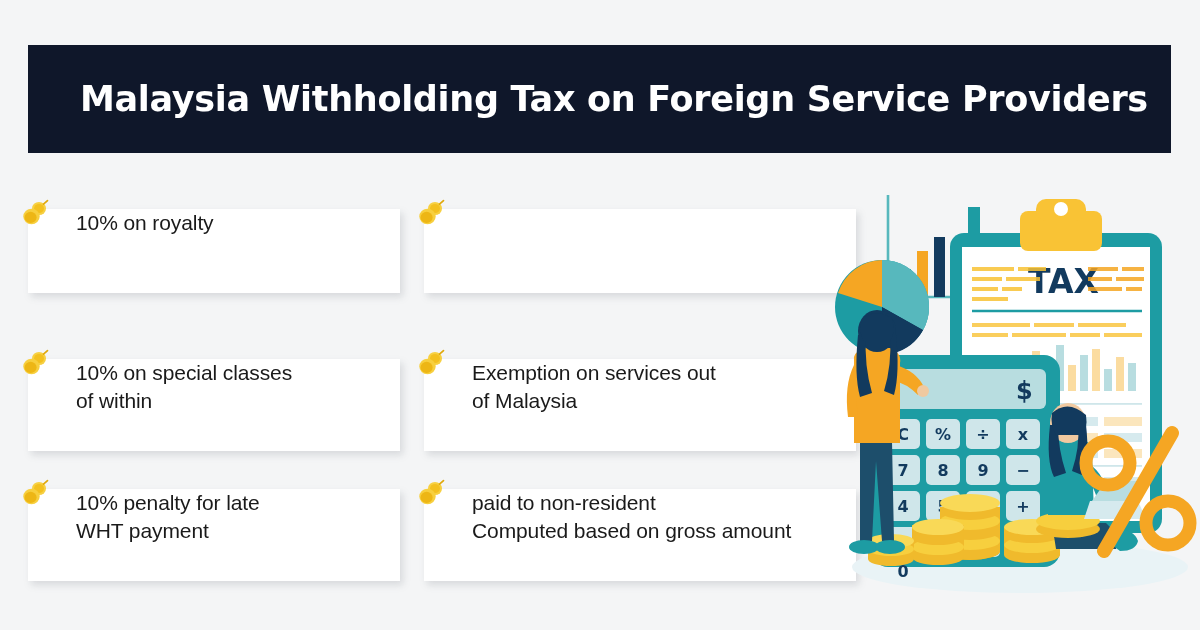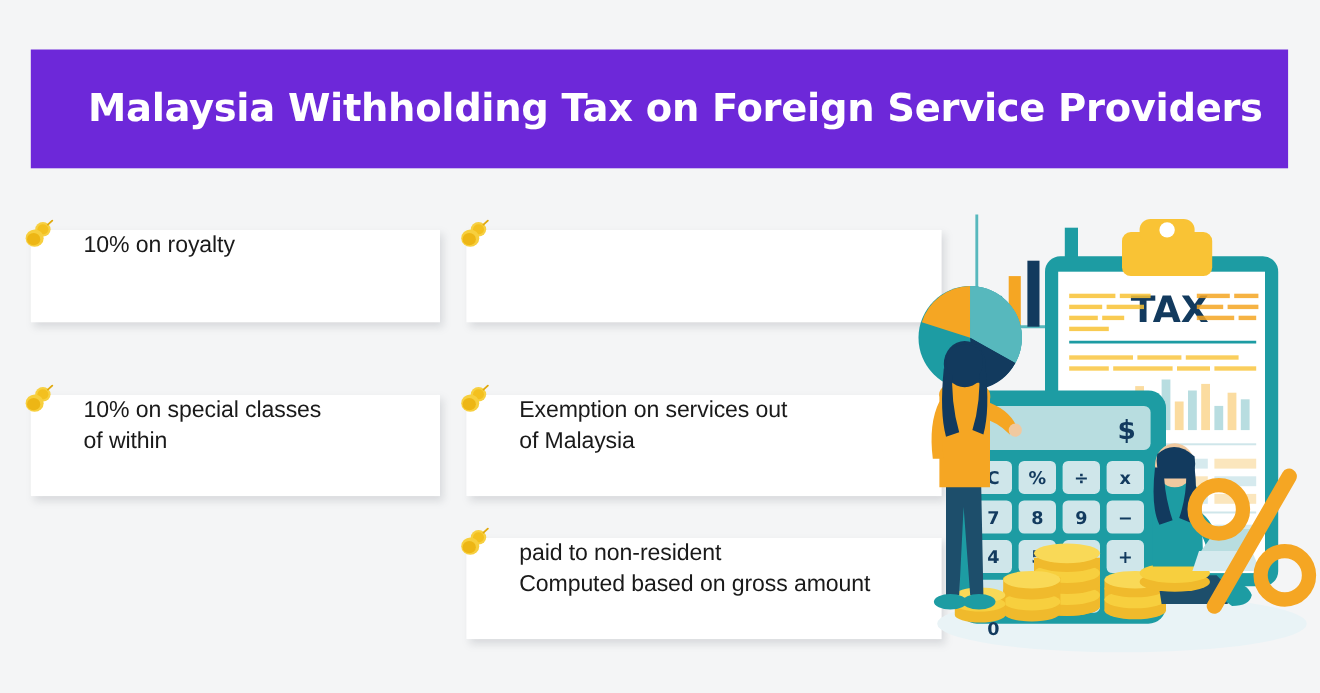--- a/index.html
+++ b/index.html
@@ -25,21 +25,21 @@
     overflow: hidden;
   }
 
   
   .header-bar {
     position: absolute;
     left: 28px;
     top: 45px;
     width: 1143px;
     height: 108px;
-    background: #6d28d9;
+    background: #0f172a;
     display: flex;
     align-items: center;
   }
 
   .header-title {
     color: #ffffff;
     font-family: "DejaVu Sans", sans-serif;
     font-size: 35px;
     font-weight: bold;
     letter-spacing: -0.3px;
@@ -135,20 +135,33 @@
         <ellipse cx="13.5" cy="19.5" rx="8.2" ry="7.8" fill="#f7cf3e"></ellipse>
         <ellipse cx="12.6" cy="20.4" rx="6" ry="5.6" fill="#edb615"></ellipse>
         <path d="M25.5 7.2 L29.5 3.6" stroke="#e0a90d" stroke-width="1.7" stroke-linecap="round" fill="none"></path>
       </svg>
       <div class="card-text">
         <span class="line">10% on special classes</span>
         <span class="line">of within</span>
       </div>
     </div>
 
+    <div class="card col-left row-3">
+      <svg class="pin" viewBox="0 0 34 34">
+        <ellipse cx="21" cy="11.5" rx="7" ry="6.6" fill="#f7d042"></ellipse>
+        <ellipse cx="21" cy="11.5" rx="5" ry="4.6" fill="#f3c01f"></ellipse>
+        <ellipse cx="13.5" cy="19.5" rx="8.2" ry="7.8" fill="#f7cf3e"></ellipse>
+        <ellipse cx="12.6" cy="20.4" rx="6" ry="5.6" fill="#edb615"></ellipse>
+        <path d="M25.5 7.2 L29.5 3.6" stroke="#e0a90d" stroke-width="1.7" stroke-linecap="round" fill="none"></path>
+      </svg>
+      <div class="card-text">
+        <span class="line">10% penalty for late</span>
+        <span class="line">WHT payment</span>
+      </div>
+    </div>
 
     <div class="card col-right row-1">
       <svg class="pin" viewBox="0 0 34 34">
         <ellipse cx="21" cy="11.5" rx="7" ry="6.6" fill="#f7d042"></ellipse>
         <ellipse cx="21" cy="11.5" rx="5" ry="4.6" fill="#f3c01f"></ellipse>
         <ellipse cx="13.5" cy="19.5" rx="8.2" ry="7.8" fill="#f7cf3e"></ellipse>
         <ellipse cx="12.6" cy="20.4" rx="6" ry="5.6" fill="#edb615"></ellipse>
         <path d="M25.5 7.2 L29.5 3.6" stroke="#e0a90d" stroke-width="1.7" stroke-linecap="round" fill="none"></path>
       </svg>
     </div>

